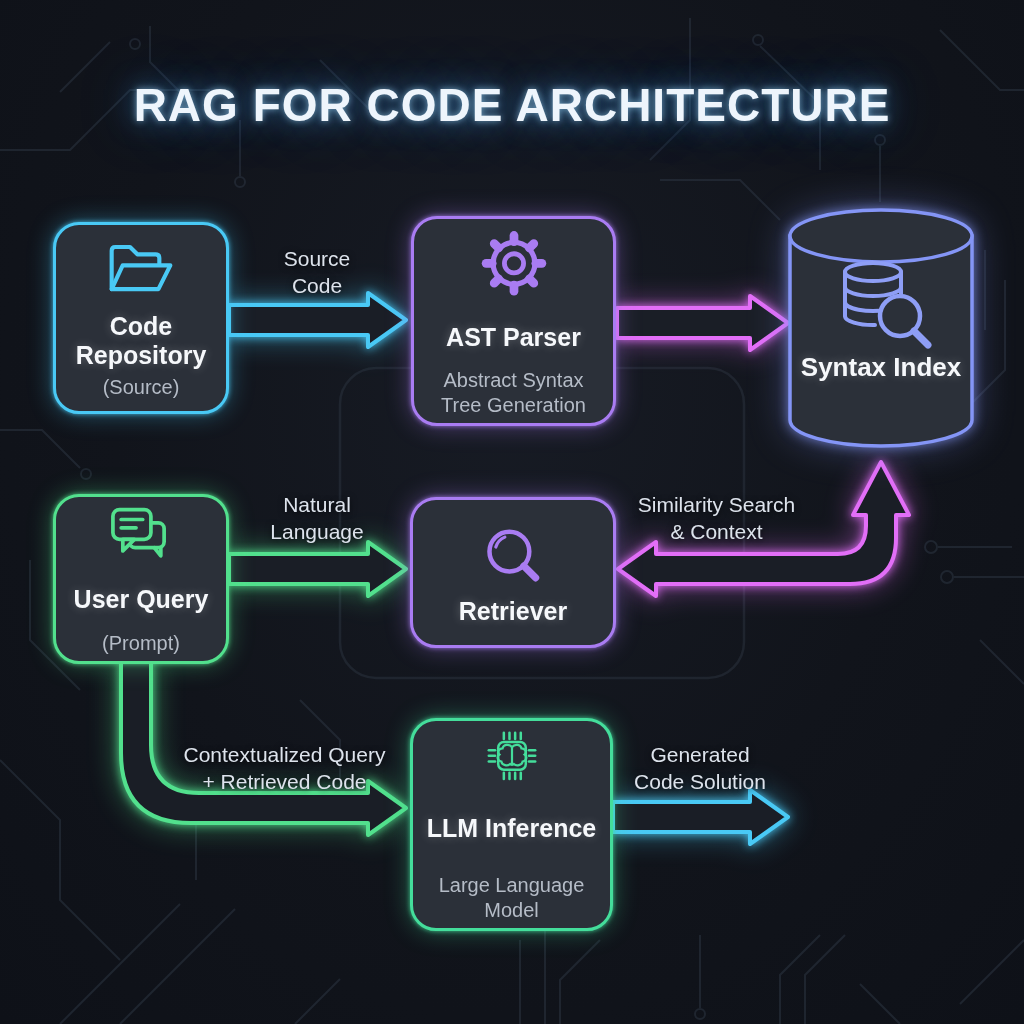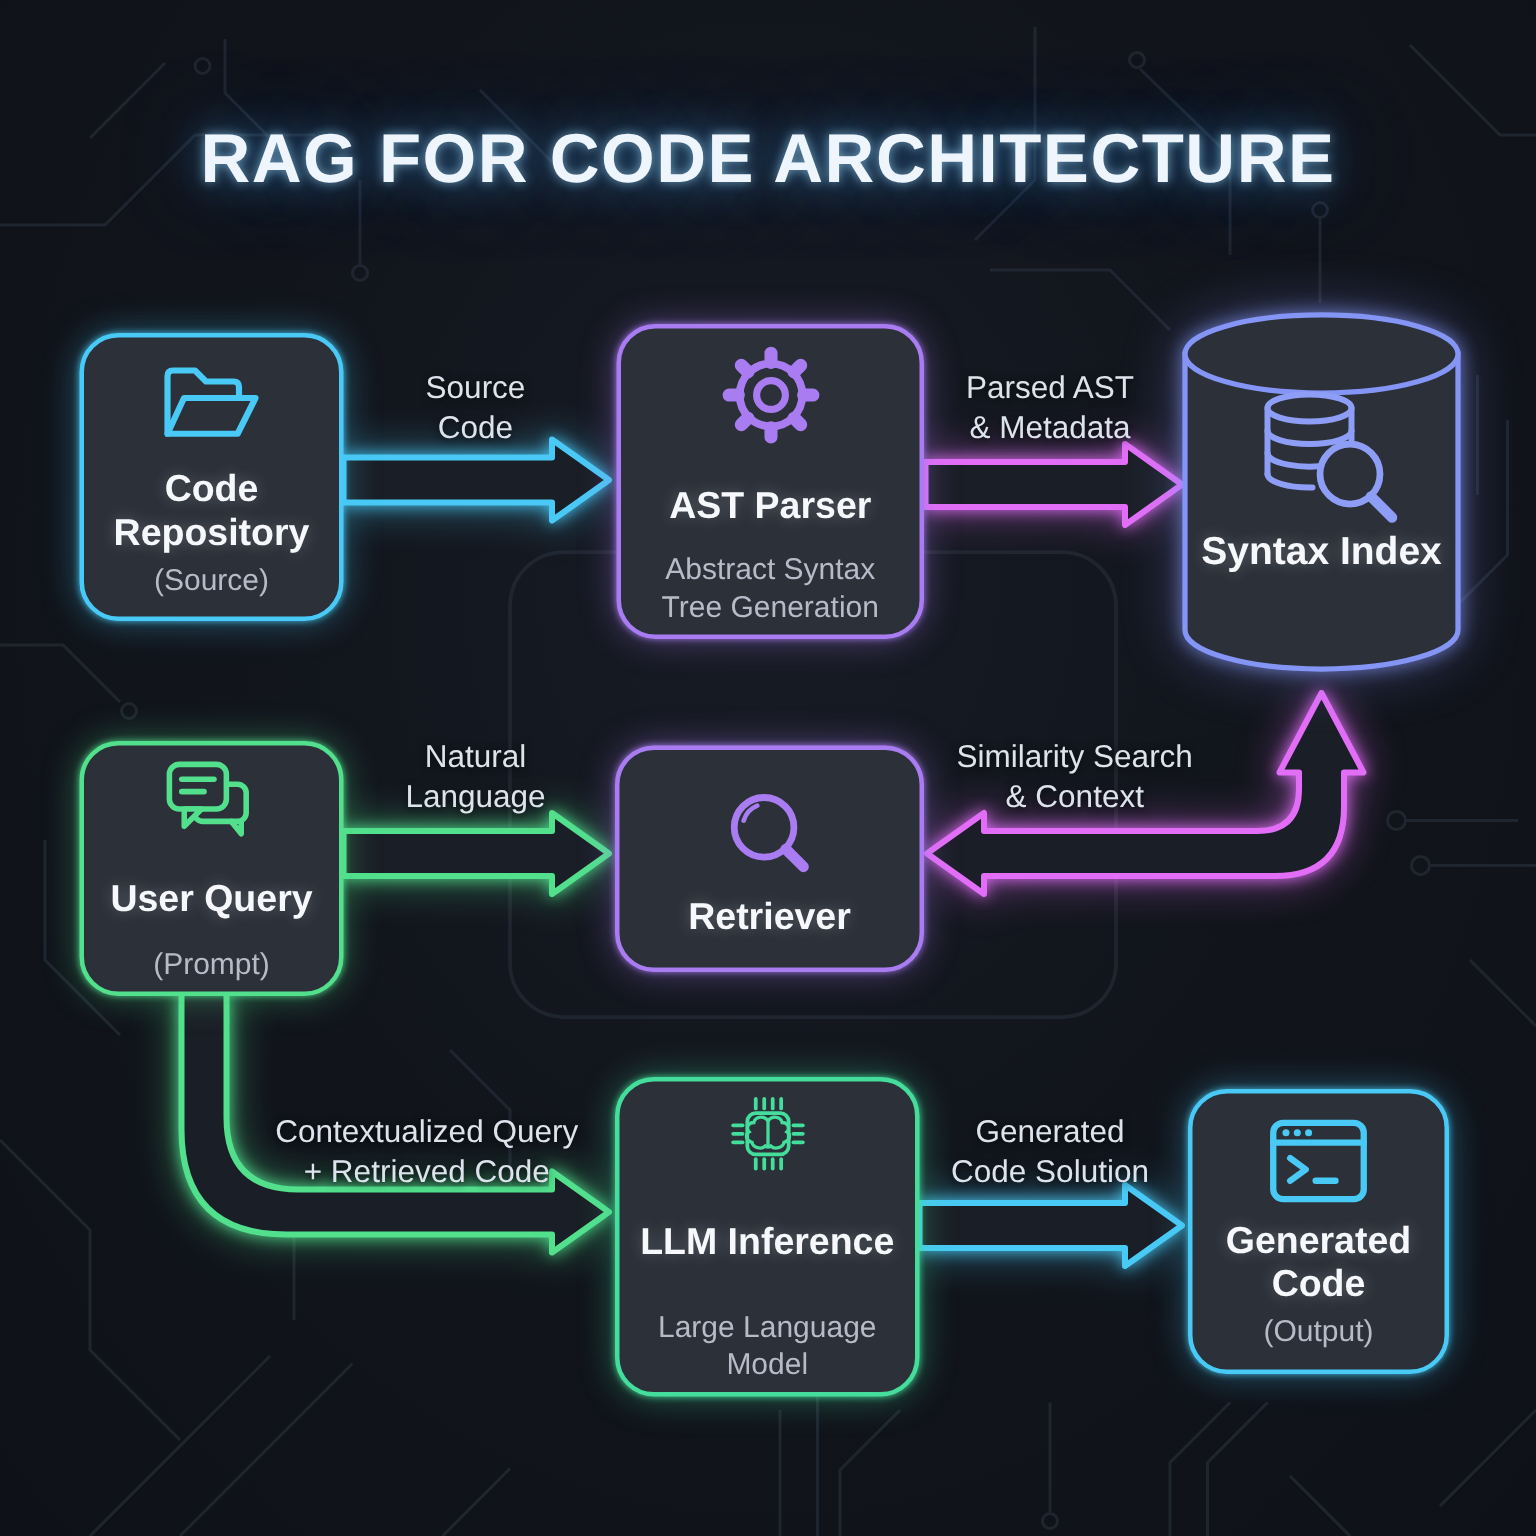--- a/index.html
+++ b/index.html
@@ -213,38 +213,20 @@
           <path d="M46,32 V60"></path>
           <path d="M46,32 C41,26 32,28 31,34 C25,34 22,40 26,44 C21,47 23,54 29,55 C30,61 39,63 43,59 C44,60 45,60 46,59"></path>
           <path d="M46,32 C51,26 60,28 61,34 C67,34 70,40 66,44 C71,47 69,54 63,55 C62,61 53,63 49,59 C48,60 47,60 46,59"></path>
         </g>
       </g>
     </svg>
     <div class="title">LLM Inference</div>
     <div class="subtitle" style="width:165px">Large Language Model</div>
   </div>
 
-  <div class="node acc-cyan" style="left:792px;top:726px;width:174px;height:190px;">
-    <svg class="icon" width="76" height="66" viewBox="0 0 80 70" style="margin-bottom:6px">
-      <g fill="none" stroke="#49c9f5" stroke-width="4.5" stroke-linejoin="round" stroke-linecap="round">
-        <rect x="8" y="8" width="64" height="54" rx="7"></rect>
-        <path d="M8,22 H72"></path>
-        <path d="M20,33 L31,41 L20,49"></path>
-        <path d="M38,49 H52"></path>
-      </g>
-      <g fill="#49c9f5">
-        <circle cx="17" cy="15" r="2.5"></circle>
-          <circle cx="25" cy="15" r="2.5"></circle>
-          <circle cx="33" cy="15" r="2.5"></circle>
-      </g>
-    </svg>
-    <div class="title" style="width:140px">Generated Code</div>
-    <div class="subtitle">(Output)</div>
-  </div>
 
   <div class="edge-label" style="left:272px;top:246px;width:90px;">Source Code</div>
-  <div class="edge-label" style="left:640px;top:246px;width:120px;">Parsed AST &amp; Metadata</div>
   <div class="edge-label" style="left:257px;top:492px;width:120px;">Natural Language</div>
   <div class="edge-label" style="left:629px;top:492px;width:175px;">Similarity Search &amp; Context</div>
   <div class="edge-label" style="left:182px;top:742px;width:205px;">Contextualized Query + Retrieved Code</div>
   <div class="edge-label" style="left:630px;top:742px;width:140px;">Generated Code Solution</div>
 
 </div>
 
 </body></html>

